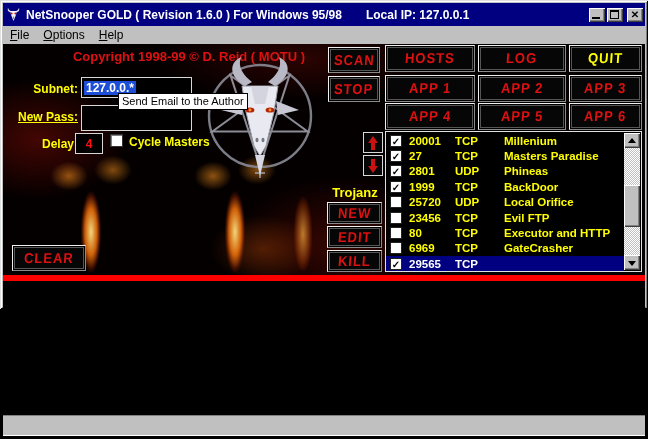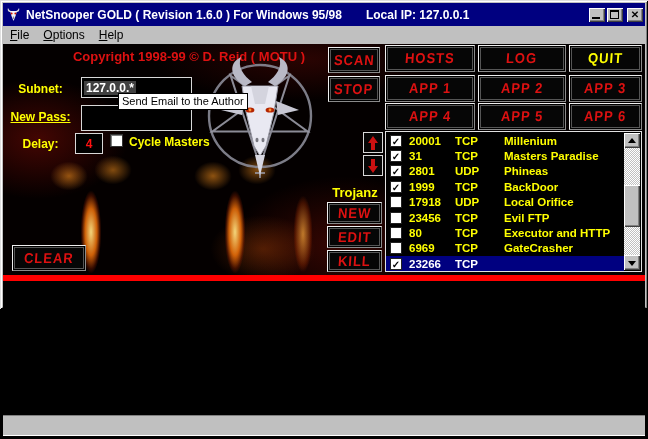--- a/index.html
+++ b/index.html
@@ -57,29 +57,29 @@
       radial-gradient(ellipse 200px 55px at 300px 15px, rgba(100,10,5,.4), transparent 75%),
       #040000;
   }
 
   .copyright {
     position:absolute; left:58px; top:5px; width:256px; text-align:center;
     color:#dd1111; font-size:13px; font-weight:bold; white-space:nowrap;
   }
 
   .field-label {
-    position:absolute; left:0; width:75px; text-align:center;
+    position:absolute; left:0; width:75px; text-align:right;
     color:#ffff00; font-size:12px; font-weight:bold; white-space:nowrap;
   }
   .dark-field {
     position:absolute; background:#000; border:1px solid #d8d8d8;
     color:#fff; font-size:12px; font-weight:bold; display:flex; align-items:center;
     padding-left:2px;
   }
-  .subnet-sel { background:#404040; color:#fff; padding:0 2px; }
+  .subnet-sel { background:#1d4ed8; color:#fff; padding:0 2px; }
   .delay-field { color:#ff1111; justify-content:center; padding-left:0; }
 
   .tooltip {
     position:absolute; left:87px; top:49px; height:17px;
     background:#ffffff; border:1px solid #000; color:#000;
     font-size:11px; line-height:15px; padding:0 3px; white-space:nowrap; z-index:5;margin-left:28px;
   }
 
   .checkbox {
     position:absolute; width:13px; height:13px; background:#fff;
@@ -304,39 +304,39 @@
     <div class="tlist">
       <div style="position:absolute; left:0; top:1px; right:17px;">
           <div class="trow">
             <span class="cb">✓</span>
             <span class="c-port">20001</span>
             <span class="c-proto">TCP</span>
             <span class="c-name">Millenium</span>
           </div>
           <div class="trow">
             <span class="cb">✓</span>
-            <span class="c-port">31</span>
+            <span class="c-port">27</span>
             <span class="c-proto">TCP</span>
             <span class="c-name">Masters Paradise</span>
           </div>
           <div class="trow">
             <span class="cb">✓</span>
             <span class="c-port">2801</span>
             <span class="c-proto">UDP</span>
             <span class="c-name">Phineas</span>
           </div>
           <div class="trow">
             <span class="cb">✓</span>
             <span class="c-port">1999</span>
             <span class="c-proto">TCP</span>
             <span class="c-name">BackDoor</span>
           </div>
           <div class="trow">
             <span class="cb"></span>
-            <span class="c-port">17918</span>
+            <span class="c-port">25720</span>
             <span class="c-proto">UDP</span>
             <span class="c-name">Local Orifice</span>
           </div>
           <div class="trow">
             <span class="cb"></span>
             <span class="c-port">23456</span>
             <span class="c-proto">TCP</span>
             <span class="c-name">Evil FTP</span>
           </div>
           <div class="trow">
@@ -346,21 +346,21 @@
             <span class="c-name">Executor and HTTP</span>
           </div>
           <div class="trow">
             <span class="cb"></span>
             <span class="c-port">6969</span>
             <span class="c-proto">TCP</span>
             <span class="c-name">GateCrasher</span>
           </div>
           <div class="trow sel">
             <span class="cb">✓</span>
-            <span class="c-port">23266</span>
+            <span class="c-port">29565</span>
             <span class="c-proto">TCP</span>
           </div>
         </div>
       <div class="scrollbar">
         <div class="sb-btn sb-up">
             <span class="tri-up"></span>
           </div>
         <div class="sb-thumb"></div>
         <div class="sb-btn sb-down">
             <span class="tri-down"></span>

